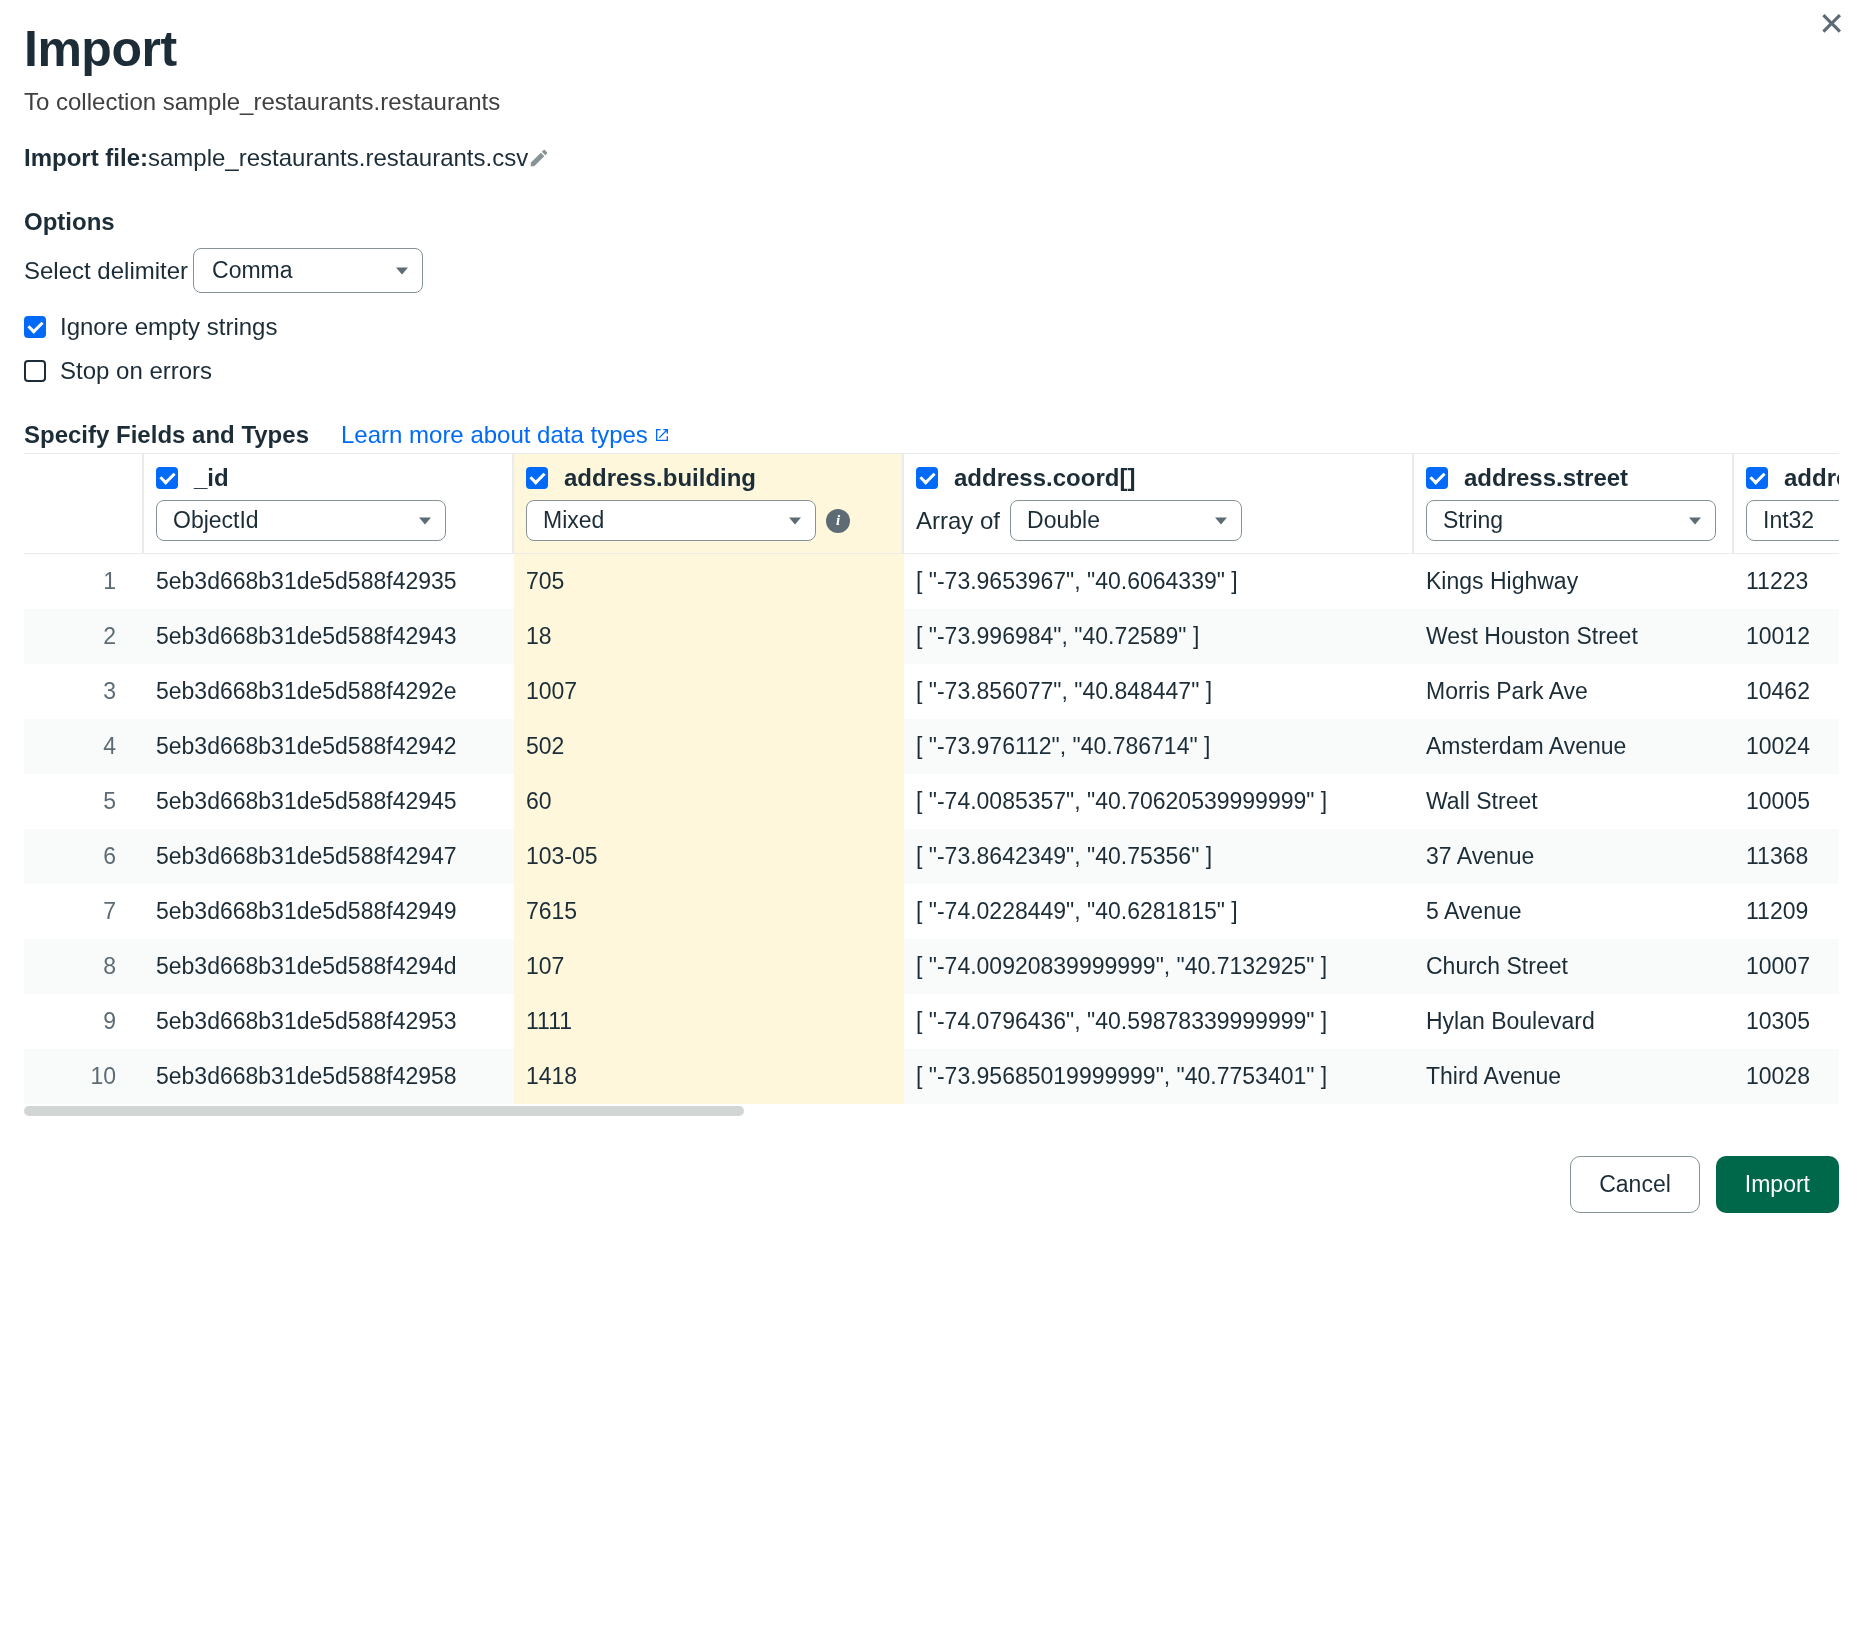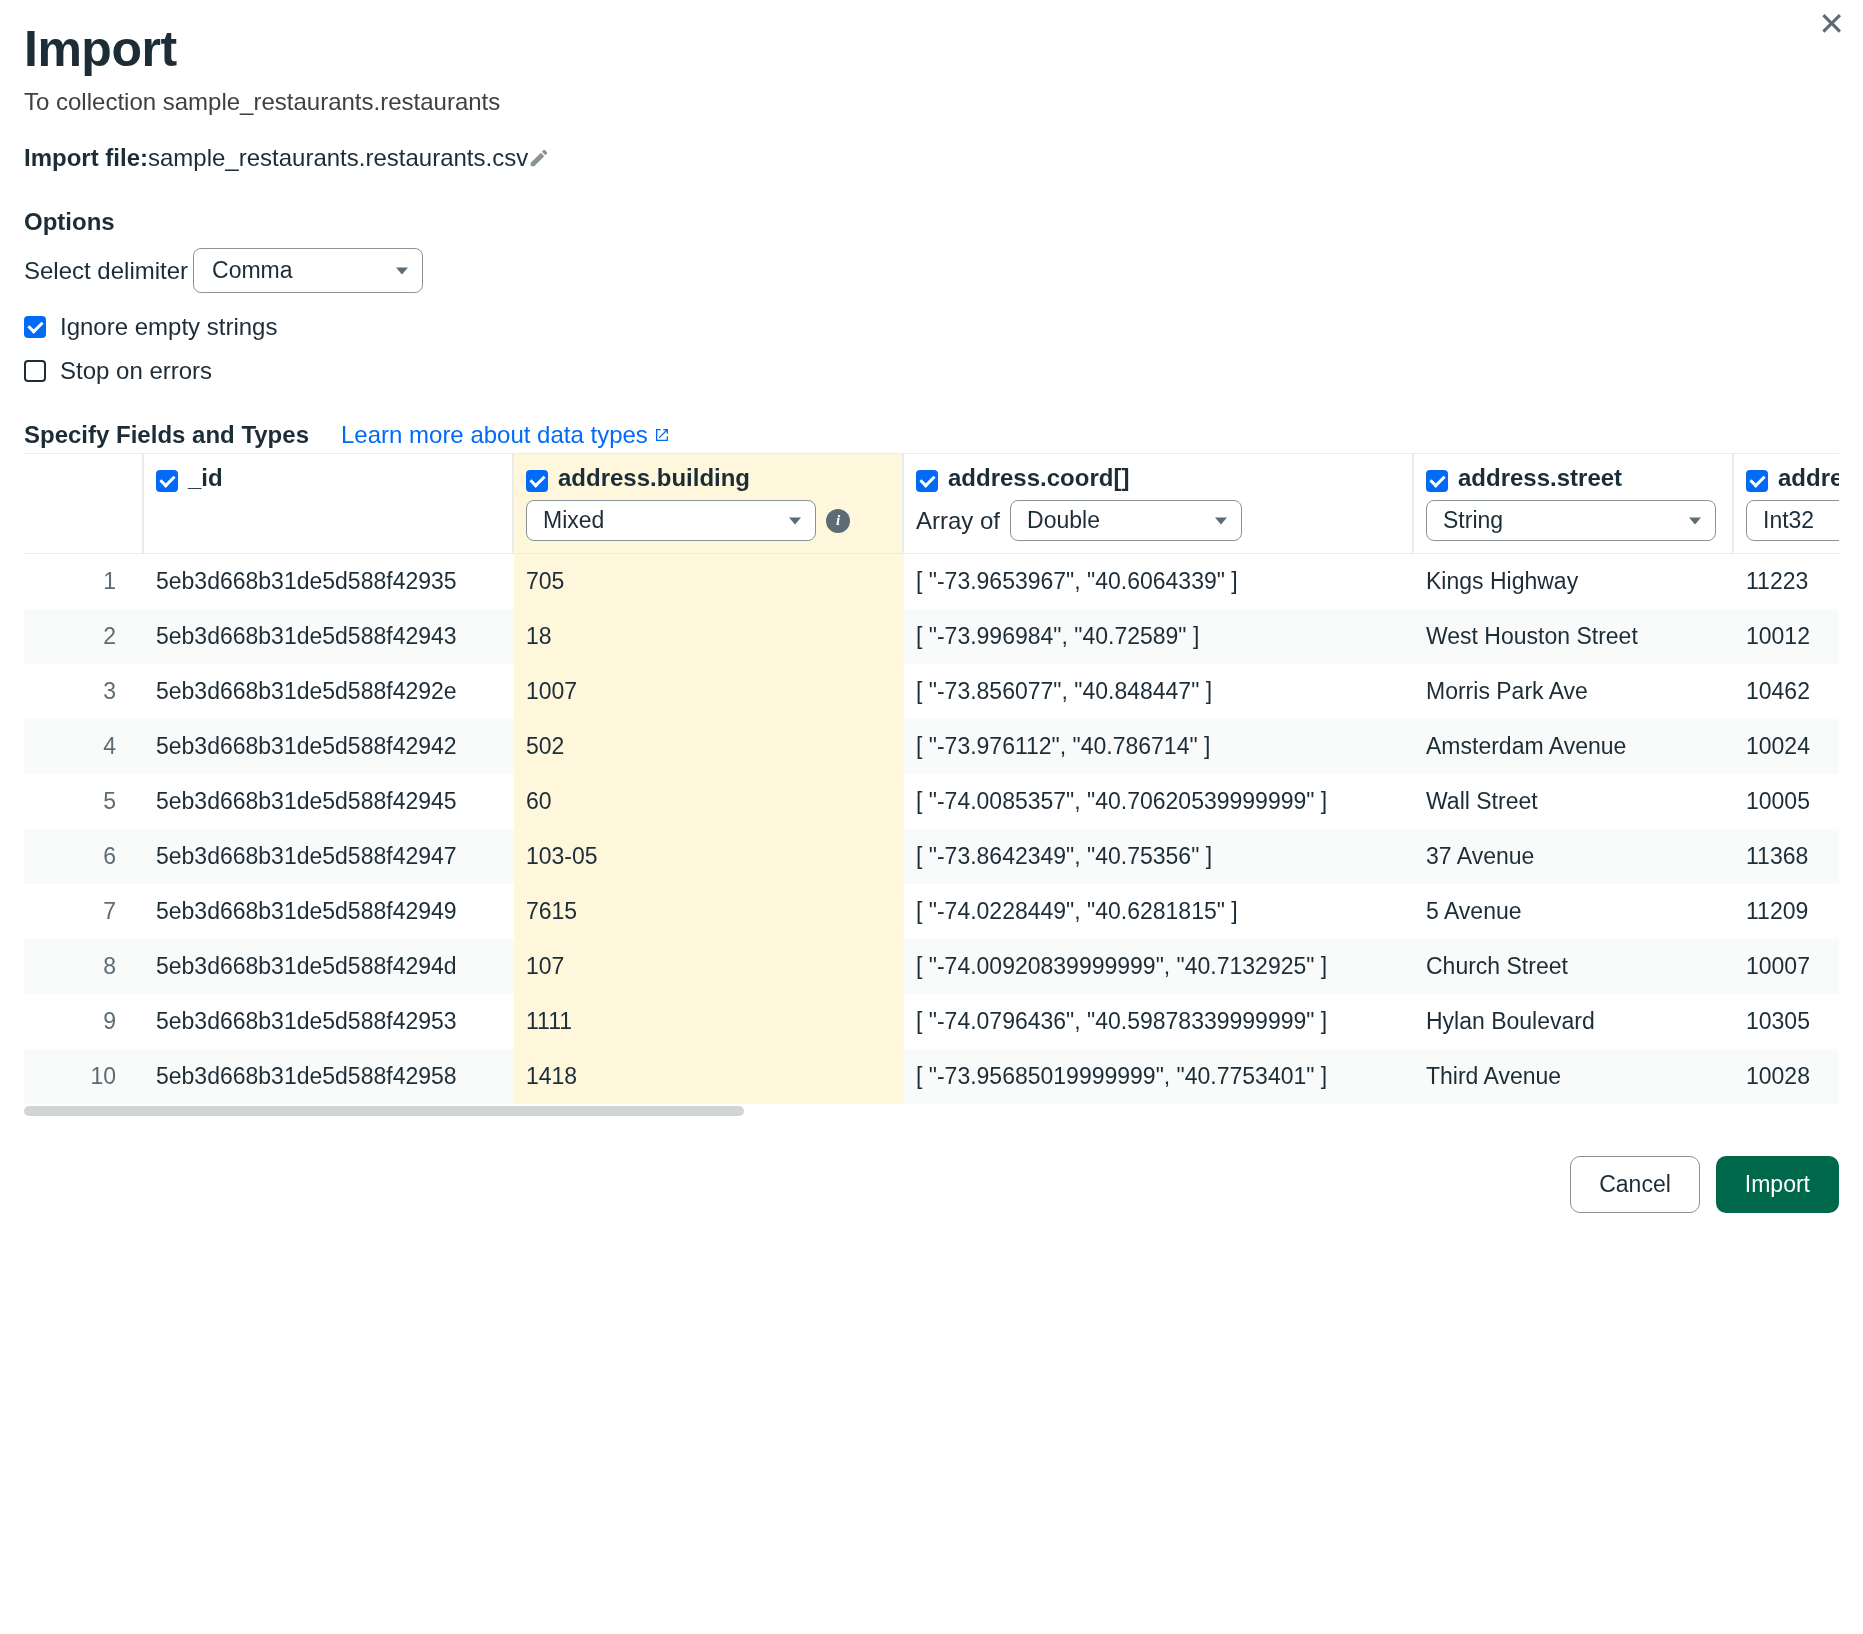--- a/index.html
+++ b/index.html
@@ -160,22 +160,22 @@
       padding: 10px 12px 12px 12px;
       background: #fff;
       display: flex;
       flex-direction: column;
       gap: 8px;
       border-right: 2px solid #E8EDEB;
     }
     .hdr-row-cell.rownum { background: #fff; }
     .field-top {
       display: flex;
-      align-items: flex-end;
-      gap: 10px;
+      align-items: center;
+      gap: 16px;
     }
     .field-name {
       font-weight: 700;
       font-size: 24px;
       color: #1C2D38;
     }
     .type-row {
       display: flex;
       align-items: center;
       gap: 10px;
@@ -307,20 +307,26 @@
   </a>
 </div>
 
 <div class="table-wrap">
   <div class="grid" id="grid">
       <div class="hdr-cell hdr-row-cell rownum"></div>
       <div class="hdr-cell">
         <div class="field-top">
           <span class="checkbox checked"></span>
           <span class="field-name">_id</span>
+        </div>
+        <div class="type-row">
+          <div class="select-box">
+            <span>ObjectId</span>
+            <span class="caret"></span>
+          </div>
         </div>
       </div>
       <div class="hdr-cell col-highlight">
         <div class="field-top">
           <span class="checkbox checked"></span>
           <span class="field-name">address.building</span>
         </div>
         <div class="type-row">
           <div class="select-box">
             <span>Mixed</span>

